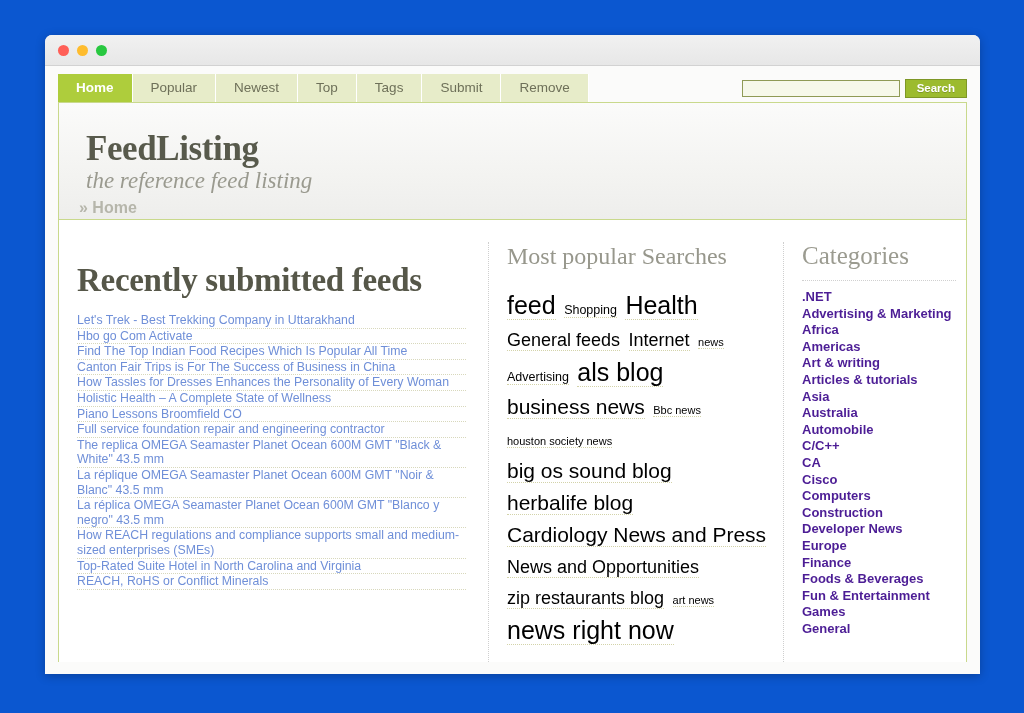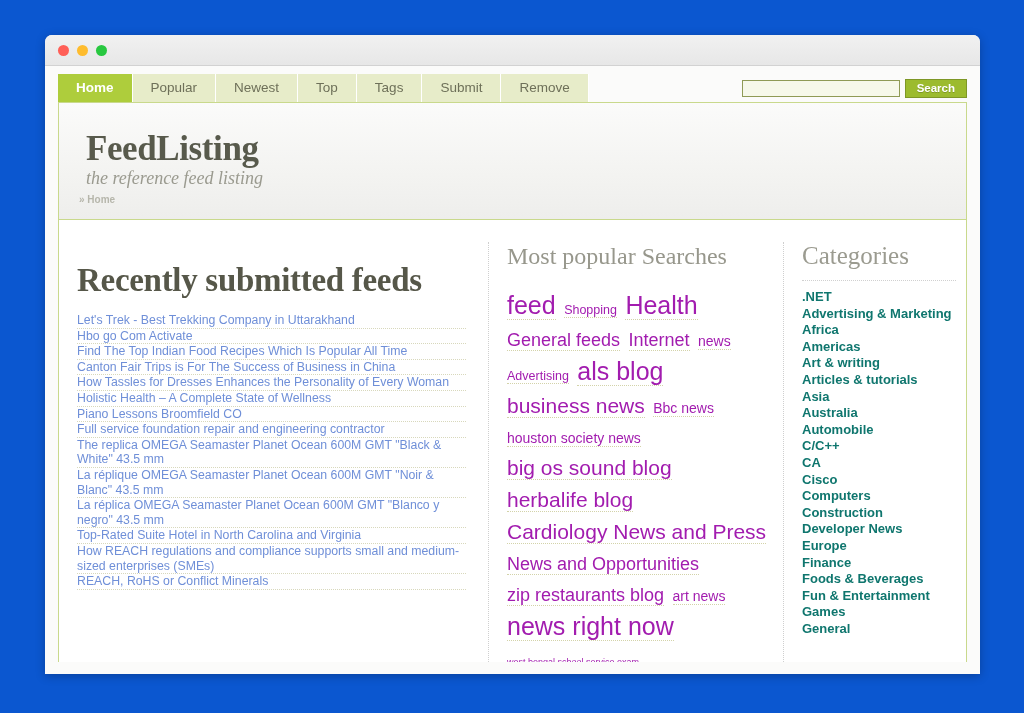--- a/index.html
+++ b/index.html
@@ -121,26 +121,26 @@
     font-family: "Liberation Serif", serif;
     font-weight: bold;
     font-size: 35px;
     color: #585a4c;
     letter-spacing: -0.4px;
     line-height: 38px;
   }
   .tagline {
     font-family: "Liberation Serif", serif;
     font-style: italic;
-    font-size: 18px;
+    font-size: 23px;
     color: #9a9a8f;
     margin-left: 7px;
   }
   .breadcrumb {
-    font-size: 10px;
+    font-size: 16px;
     font-weight: bold;
     color: #b6b6ab;
     margin-top: 5px;
   }
 
   
   .columns {
     display: flex;
     height: 442px;
     background: #ffffff;
@@ -189,47 +189,47 @@
     text-decoration: none;
     border-bottom: 1px dotted #d8d8bc;
     padding-bottom: 0px;
   }
 
   
   .tagcloud {
     line-height: 30px;
   }
   .tagcloud a {
-    color: #a21caf;
+    color: #000000;
     text-decoration: none;
     border-bottom: 1px dotted #d3d3a9;
     margin-right: 4px;
     white-space: nowrap;
   }
   .t-xxl { font-size: 25px; }
   .t-xl  { font-size: 21px; text-align: center; }
   .t-lg  { font-size: 18px; }
   .t-sm  { font-size: 12.5px; }
-  .t-xs  { font-size: 14px; }
+  .t-xs  { font-size: 11px; }
   .t-xxs { font-size: 9px; }
 
   
   .cat-head {
     font-family: "Liberation Serif", serif;
     font-weight: normal;
     font-size: 25px;
     color: #9b9b90;
     margin: 0 0 10px 0;
   }
   .cat-rule { border-bottom: 1px dotted #d0d0d0; margin-bottom: 8px; }
   .cat-list { list-style: none; margin: 0; padding: 0; }
   .cat-list li { margin: 0; padding: 0; }
   .cat-list a {
     display: block;
-    color: #0f766e;
+    color: #4c1d95;
     font-weight: bold;
     font-size: 13px;
     line-height: 16.6px;
     text-decoration: none;
   }
 </style>
 </head>
 <body>
 
 <div id="root">
@@ -302,24 +302,24 @@
               <li>
                   <a href="#">The replica OMEGA Seamaster Planet Ocean 600M GMT "Black &amp; White" 43.5 mm</a>
                 </li>
               <li>
                   <a href="#">La réplique OMEGA Seamaster Planet Ocean 600M GMT "Noir &amp; Blanc" 43.5 mm</a>
                 </li>
               <li>
                   <a href="#">La réplica OMEGA Seamaster Planet Ocean 600M GMT "Blanco y negro" 43.5 mm</a>
                 </li>
               <li>
+                  <a href="#">How REACH regulations and compliance supports small and medium-sized enterprises (SMEs)</a>
+                </li>
+              <li>
                   <a href="#">Top-Rated Suite Hotel in North Carolina and Virginia</a>
-                </li>
-              <li>
-                  <a href="#">How REACH regulations and compliance supports small and medium-sized enterprises (SMEs)</a>
                 </li>
               <li>
                   <a href="#">REACH, RoHS or Conflict Minerals</a>
                 </li>
             </ul>
           </div>
 
           <div class="col-mid">
             <h2 class="section-light">Most popular Searches</h2>
             <div class="tagcloud">

